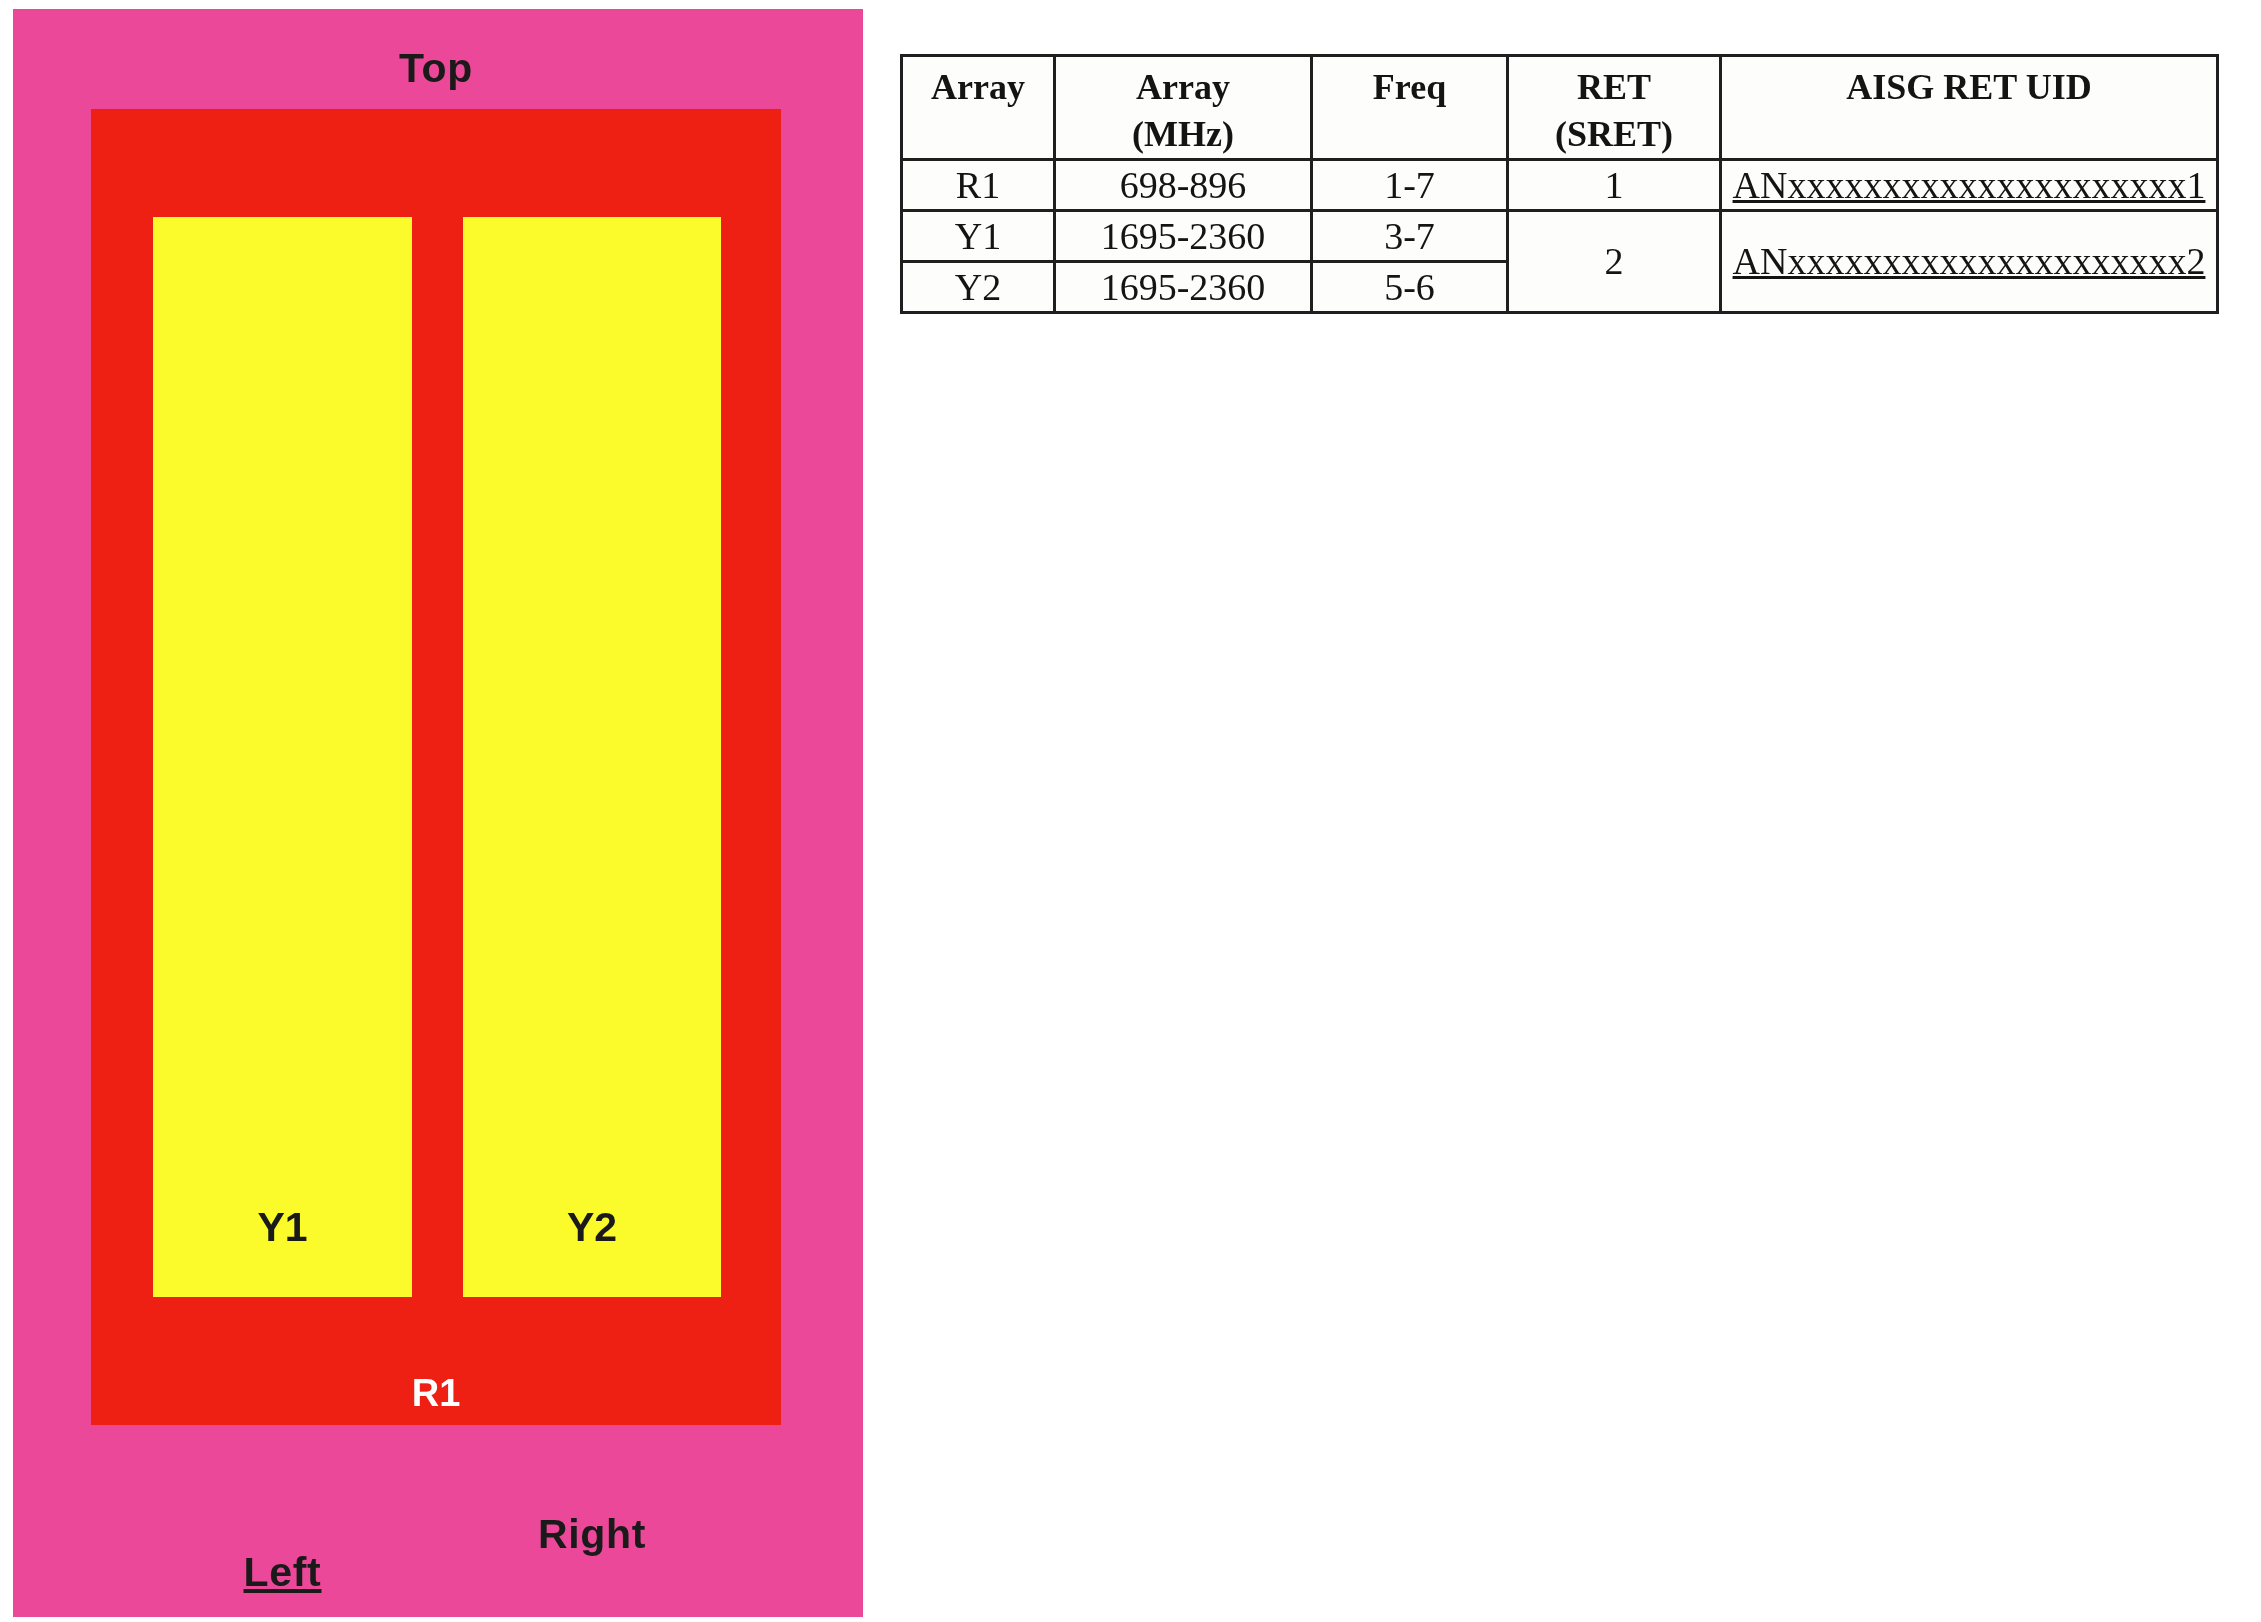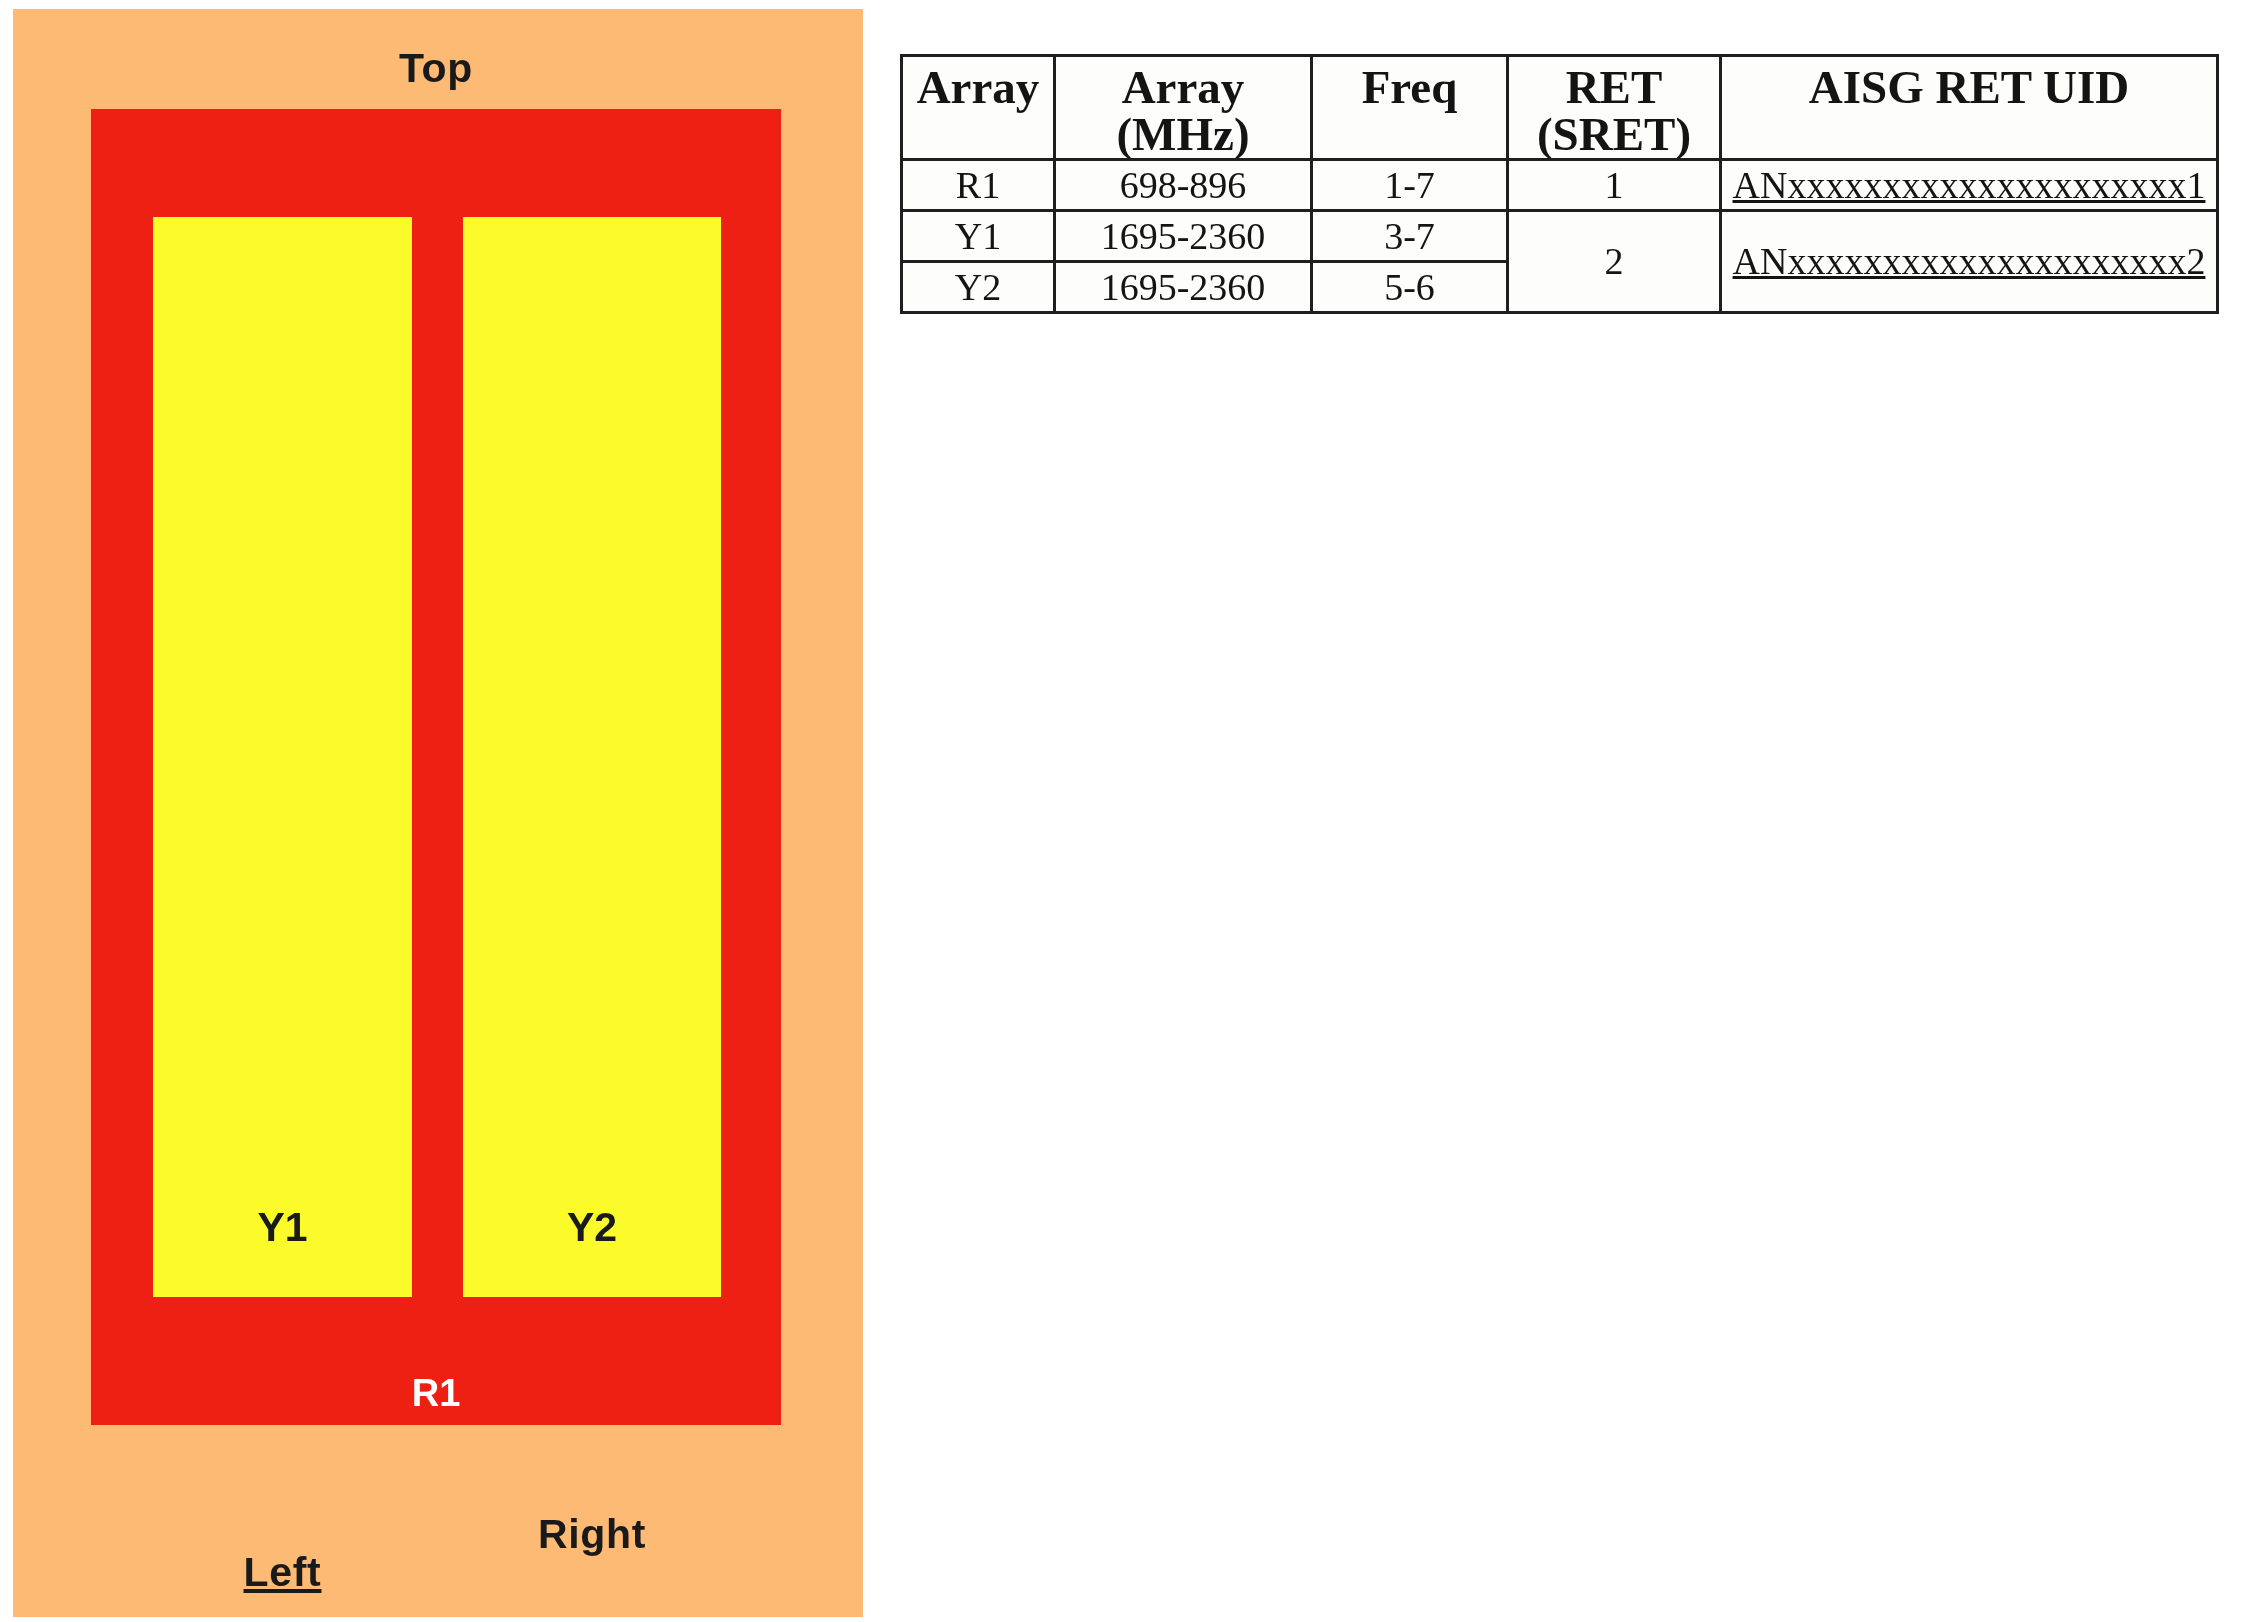--- a/index.html
+++ b/index.html
@@ -7,21 +7,21 @@
     width: 2261px; height: 1623px;
     background: #ffffff;
     position: relative;
     overflow: hidden;
     font-family: "Liberation Sans", sans-serif;
   }
   .panel {
     position: absolute;
     left: 13px; top: 9.2px;
     width: 850px; height: 1608px;
-    background: #fdba74;
+    background: #ec4899;
   }
   .dir-label {
     position: absolute;
     font-weight: bold;
     font-size: 41px;
     line-height: 47px;
     color: #1A1A1A;
     text-align: center;
     letter-spacing: 0.7px;
   }
@@ -75,21 +75,21 @@
   }
   table.spec th, table.spec td {
     border: 3.3px solid #1F1F1F;
     text-align: center;
     padding: 0;
     overflow: hidden;
   }
   table.spec th {
     vertical-align: top;
     font-weight: bold;
-    font-size: 47px;
+    font-size: 36px;
     line-height: 47px;
     padding-top: 6.6px;
   }
   table.spec th span { display: block; }
   tr.header-row { height: 96px; }
   tr.data-row { height: 51px; }
   table.spec td {
     vertical-align: middle;
     font-size: 38px;
     line-height: 42px;

